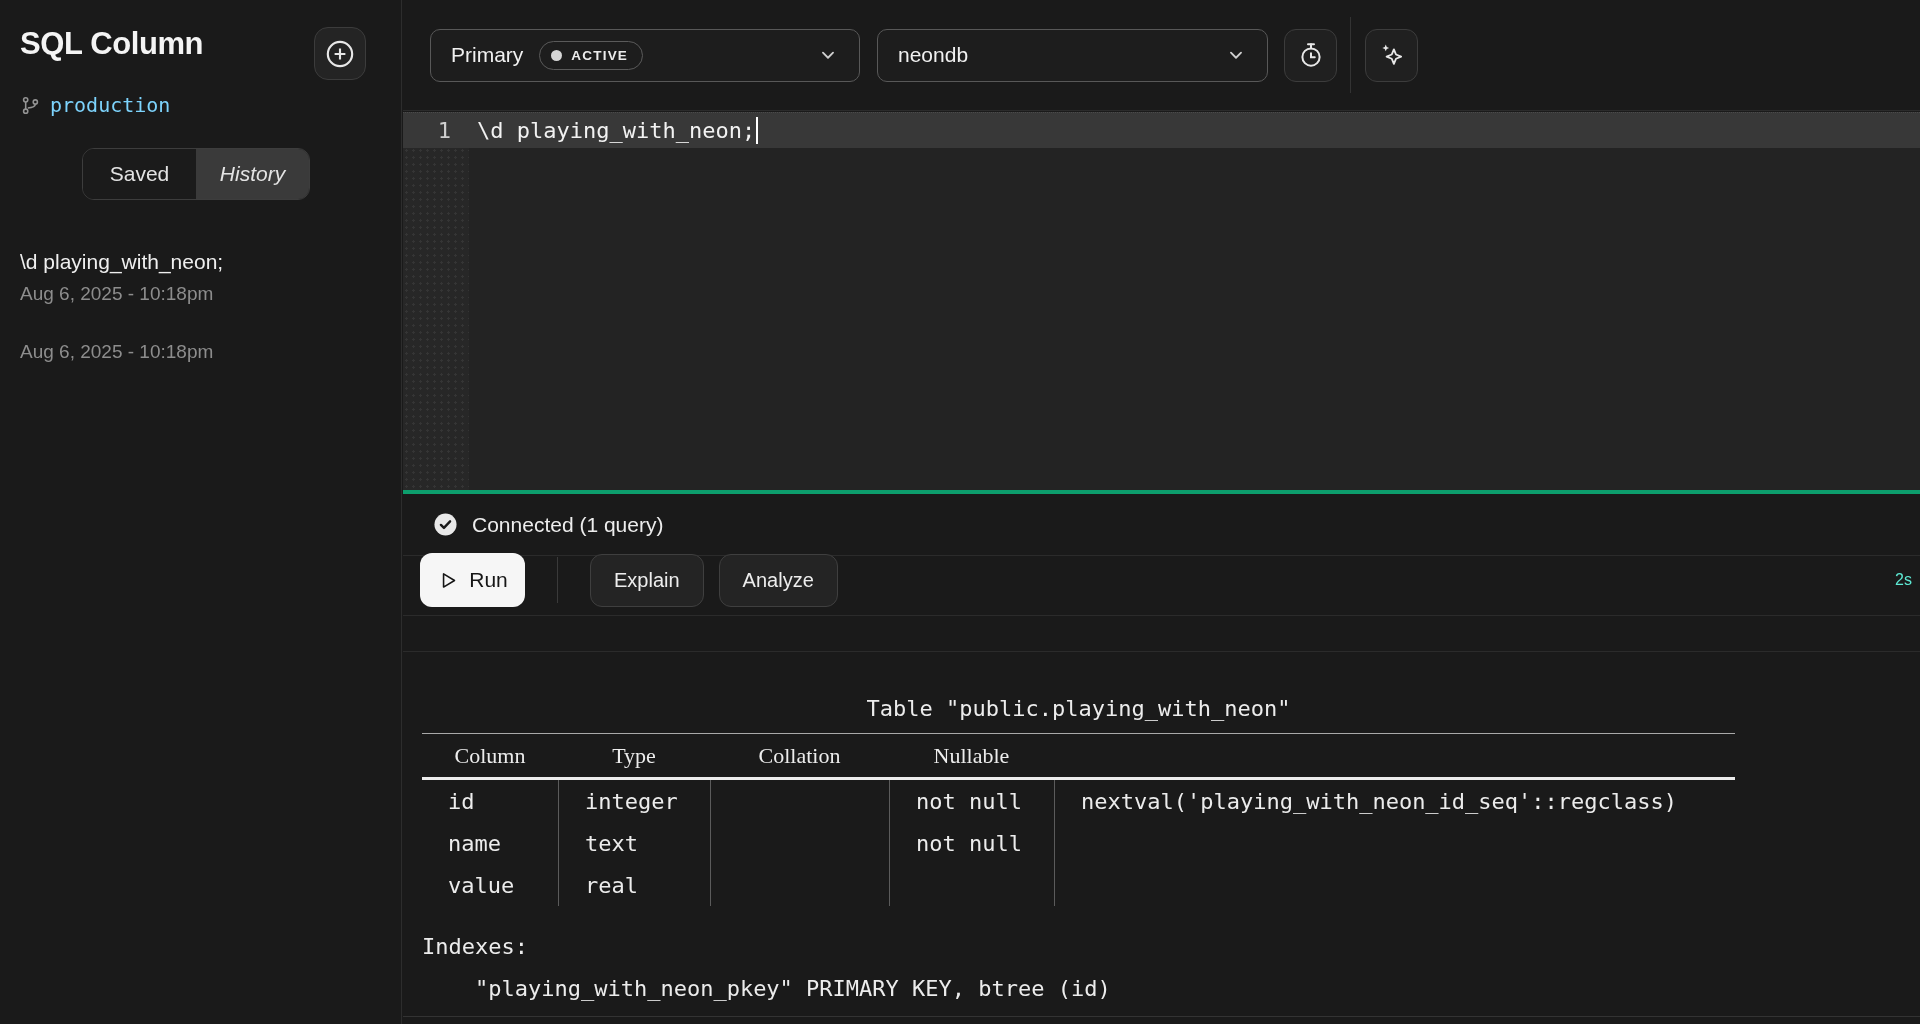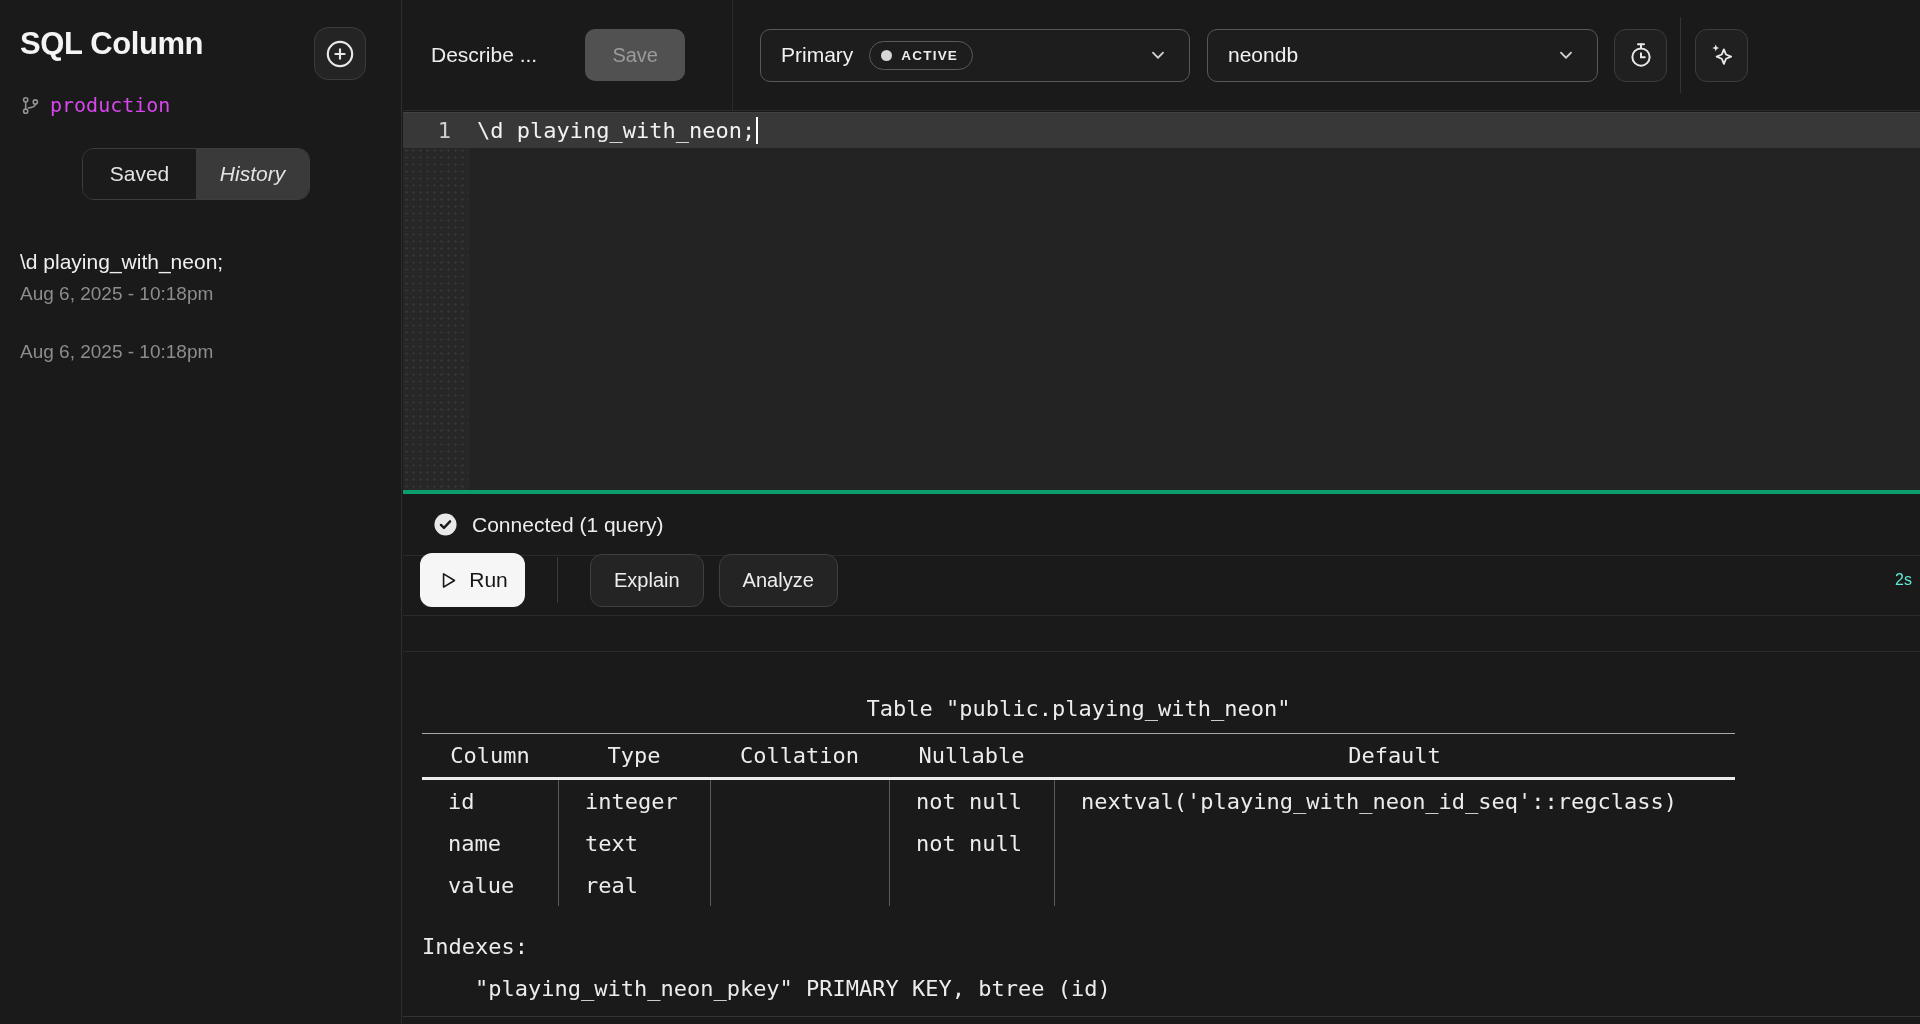--- a/index.html
+++ b/index.html
@@ -8,21 +8,21 @@
             font-family:"Liberation Sans",sans-serif; color:#ededed; overflow:hidden; }
 
   
   .sidebar { position:absolute; left:0; top:0; bottom:0; width:402px;
              background:#1a1a1a; border-right:1px solid #2d2d2d; }
   .sb-head { display:flex; justify-content:space-between; align-items:flex-start; padding:27px 35px 0 20px; }
   .sb-title { font-size:31px; font-weight:700; letter-spacing:-0.4px; color:#f4f4f4; line-height:34px; }
   .new-btn { width:52px; height:53px; border-radius:14px; border:1px solid #3c3c3c; background:#242424;
              display:flex; align-items:center; justify-content:center; cursor:pointer; }
   .sb-branch { display:flex; align-items:center; gap:9px; margin:13px 0 0 20px;
-               font-family:"DejaVu Sans Mono",monospace; font-size:20px; color:#d946ef; }
+               font-family:"DejaVu Sans Mono",monospace; font-size:20px; color:#7dd3fc; }
   .sb-tabs { display:flex; width:228px; height:52px; margin:31px 0 0 82px; border:1px solid #3d3d3d;
              border-radius:12px; overflow:hidden; font-size:21px; }
   .sb-tab { flex:1; display:flex; align-items:center; justify-content:center; background:#1b1b1b;
             color:#e3e3e3; cursor:pointer; }
   .sb-tab.active { background:#3a3a3a;font-style:italic; }
   .sb-history { margin:48px 20px 0 20px; }
   .hist-item { margin-bottom:36px; cursor:pointer; }
   .hist-title { font-size:21px; color:#efefef; line-height:28px; max-width:345px; }
   .hist-time { font-size:19px; color:#8d8d8d; margin-top:7px; }
 
@@ -80,21 +80,21 @@
 
   
   .results { position:absolute; left:403px; top:652px; right:0; bottom:7px;
              font-family:"DejaVu Sans Mono",monospace; font-size:22px; color:#ececec;
              border-bottom:1px solid #333333; overflow:hidden; }
   .psql { margin:46px 0 0 19px; width:1313px; }
   .psql-title { text-align:center; line-height:22px; white-space:pre; }
   .rule-thin { border-top:1px solid #a9a9a9; margin-top:13px; }
   .psql-grid { display:grid; grid-template-columns:136px 152px 179px 165px 681px; }
   .psql-hdr { height:43px; align-items:center; text-align:center; }
-  .psql-hdr > div { display:flex; align-items:center; justify-content:center; }
+  .psql-hdr > div { display:flex; align-items:center; justify-content:center;font-family:Liberation Serif, serif; }
   .psql-body { border-top:3px solid #ececec; }
   .psql-body > div { height:42px; display:flex; align-items:center; padding-left:26px; white-space:pre; }
   .psql-body > div:not(:nth-child(5n+1)) { border-left:1px solid #5b5b5b; }
   .psql-footer { margin-top:20px; }
   .psql-footer div { white-space:pre; line-height:42px; }
 </style>
 </head>
 <body>
 
 <div class="screen">
@@ -131,24 +131,20 @@
         <div class="hist-title">\d playing_with_neon;</div>
         <div class="hist-time">Aug 6, 2025 - 10:18pm</div>
       </div>
       <div class="hist-item">
         <div class="hist-time">Aug 6, 2025 - 10:18pm</div>
       </div>
     </div>
   </div>
 
   <div class="topbar">
-    <div class="tb-left">
-      <div class="tb-query-title">Describe ...</div>
-      <button class="save-btn">Save</button>
-    </div>
     <div class="tb-right">
       <div class="dropdown dd-branch">
         <span class="dd-value">Primary</span>
         <span class="badge">
           <span class="badge-dot"></span>
           <span class="badge-label">ACTIVE</span>
         </span>
         <span class="chevron">
           <svg width="22" height="22" viewBox="0 0 24 24" fill="none" stroke="#cfcfcf" stroke-width="2" stroke-linecap="round" stroke-linejoin="round">
               <path d="M6.5 9.5l5.5 5.5 5.5-5.5"></path>
@@ -225,21 +221,20 @@
 
   <div class="results">
     <div class="psql">
       <div class="psql-title">Table "public.playing_with_neon"</div>
       <div class="rule-thin"></div>
       <div class="psql-grid psql-hdr">
         <div>Column</div>
         <div>Type</div>
         <div>Collation</div>
         <div>Nullable</div>
-        <div>Default</div>
       </div>
       <div class="psql-grid psql-body">
         <div>id</div>
         <div>integer</div>
         <div></div>
         <div>not null</div>
         <div>nextval('playing_with_neon_id_seq'::regclass)</div>
         <div>name</div>
         <div>text</div>
         <div></div>

